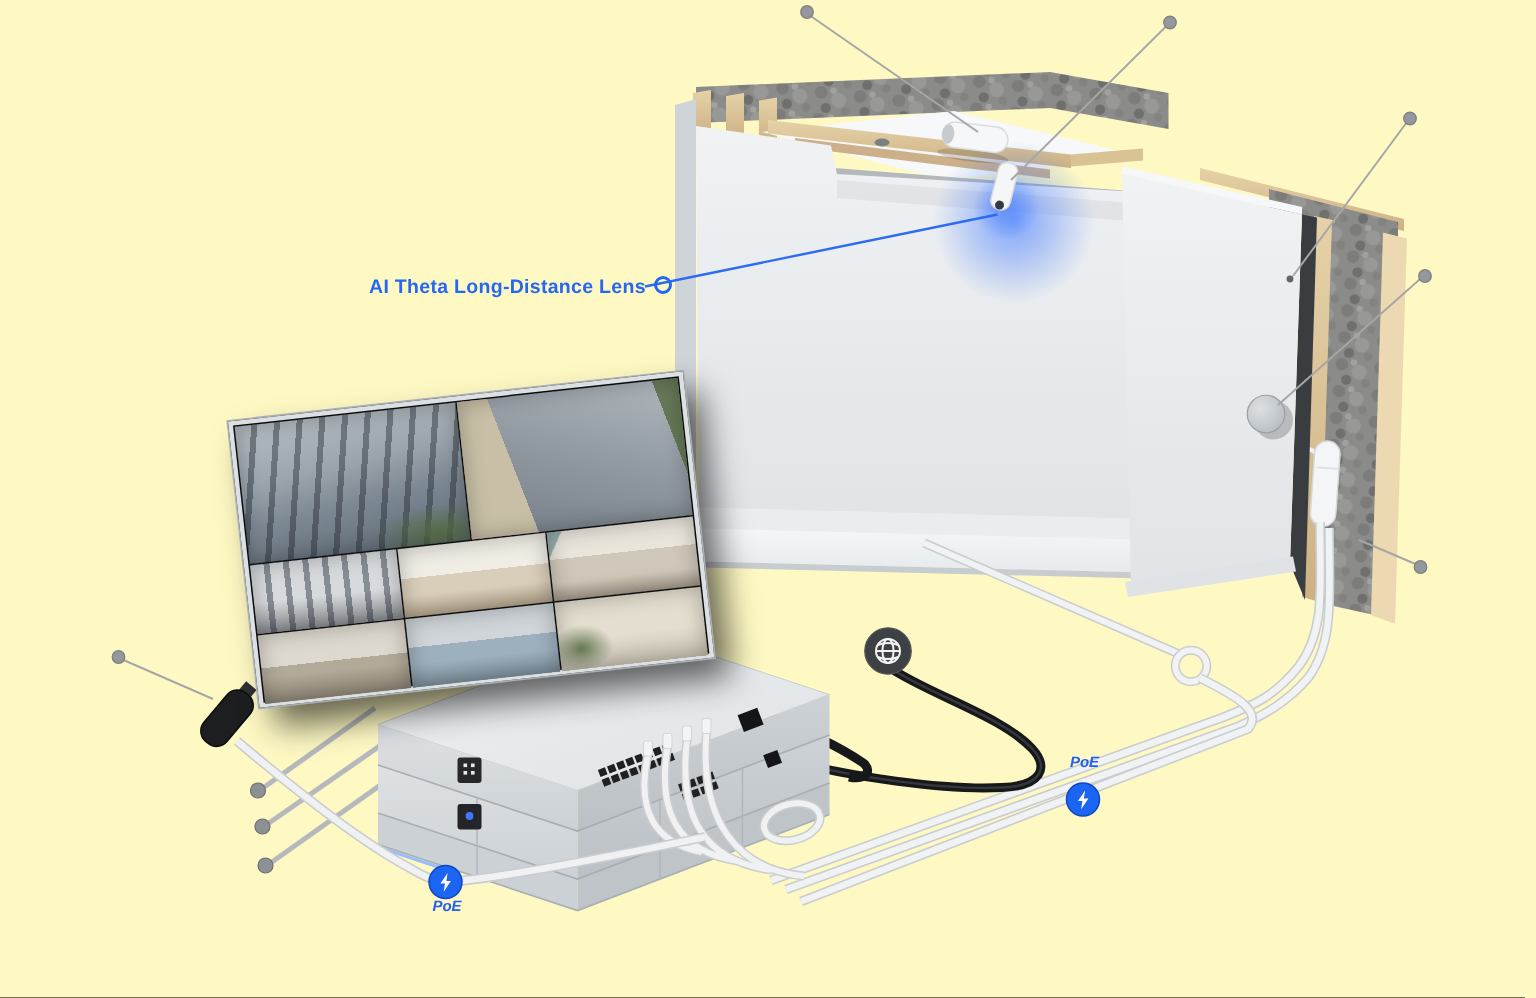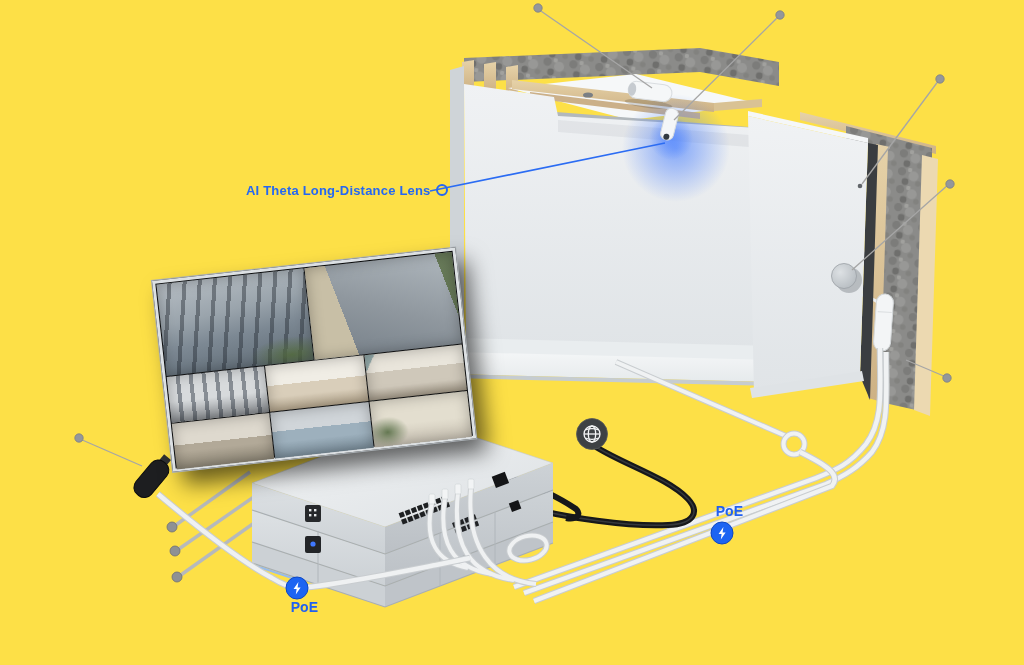--- a/index.html
+++ b/index.html
@@ -1,16 +1,16 @@
 <!DOCTYPE html>
 <html><head>
 <meta charset="utf-8">
 <style>
   html,body{margin:0;padding:0;background:#000;}
-  .stage{position:relative;width:1024px;height:665px;background:#fde047;overflow:hidden;
+  .stage{position:relative;width:1024px;height:665px;background:#fef9c3;overflow:hidden;
          font-family:"Liberation Sans",sans-serif;}
   .stage svg{position:absolute;left:0;top:0;}
 
   
   .monitor{position:absolute;left:152px;top:281px;width:299px;height:186px;
            transform:rotate(-6.3deg);transform-origin:top left;
            background:#0b0c0d;border:3px solid #dcе0e3;border:3px solid #dce0e3;
            box-shadow:0 0 0 1px #a9afb4, 10px 14px 22px rgba(0,0,0,.6);}
   .feeds{position:absolute;inset:1px;display:grid;gap:1px;background:#0e0f10;
          grid-template-columns:repeat(6,1fr);grid-template-rows:50% 25% 25%;}
@@ -35,22 +35,22 @@
   .f7{background:linear-gradient(180deg,#d0d5d9 0 42%,#9db0bd 42% 66%,#7b8e9b 100%);}
   .f8{background:
       radial-gradient(30px 22px at 15% 70%, rgba(80,104,62,.85), rgba(80,104,62,0) 70%),
       linear-gradient(180deg,#e3decf 0 55%,#c8c1b3 100%);}
 
   
   .ai-label{position:absolute;left:246px;top:183px;color:#2467f3;font-size:13px;
             font-weight:700;letter-spacing:.2px;white-space:nowrap;}
   .lens-icon{display:inline-block;width:8px;height:8px;border:2px solid #2467f3;
              border-radius:50%;margin-left:5px;vertical-align:-1px;}
-  .poe-text{position:absolute;color:#2060f1;font-size:14px;font-weight:700;
-            width:40px;text-align:right;}
+  .poe-text{position:absolute;color:#2060f1;font-size:10px;font-weight:700;
+            width:40px;text-align:center;font-style:italic;}
   .poe-left-text{left:278px;top:599px;}
   .poe-right-text{left:703px;top:503px;}
 </style>
 </head>
 <body>
 
 <div class="stage">
 
 <svg width="1024" height="665" viewBox="0 0 1024 665">
   <defs>

